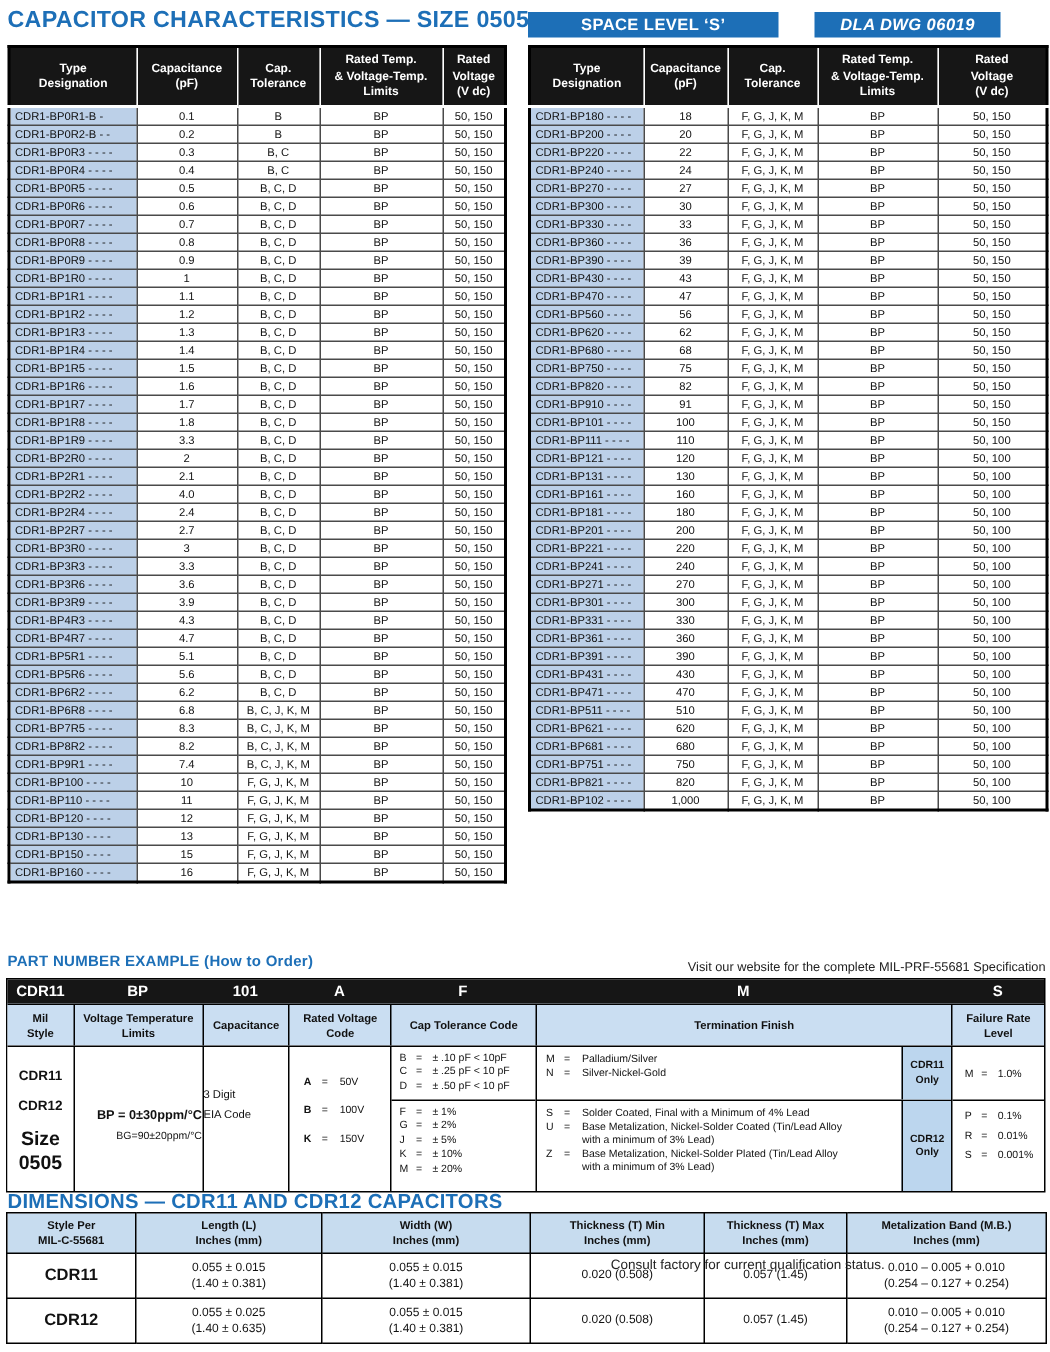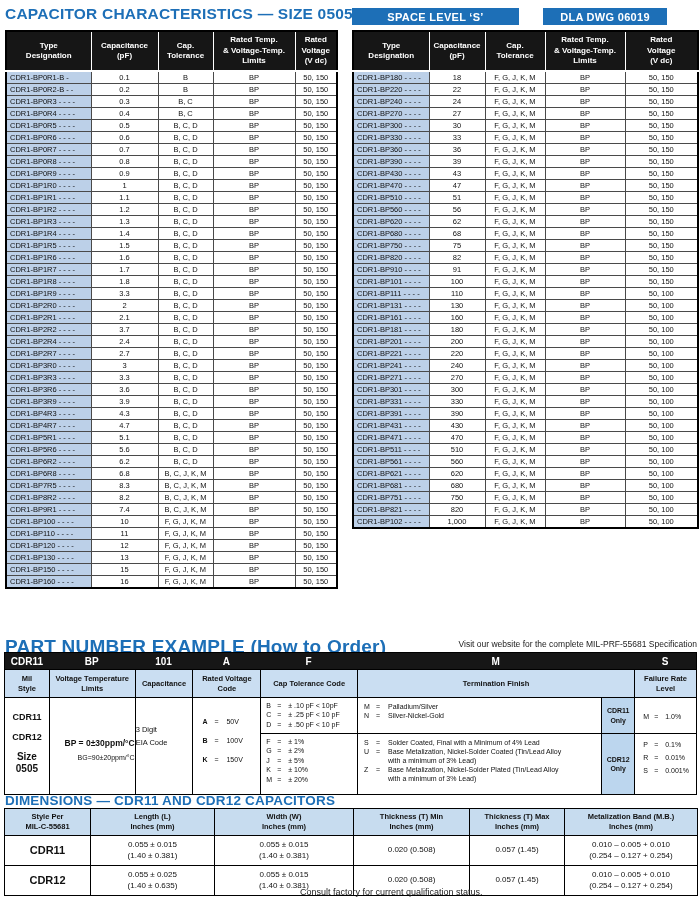--- a/index.html
+++ b/index.html
@@ -2,42 +2,42 @@
 <html><head>
 <meta charset="utf-8">
 <style>
   html,body{margin:0;padding:0;background:#ffffff;}
   body{width:700px;height:901px;position:relative;font-family:"Liberation Sans",sans-serif;color:#111;}
   .abs{position:absolute;}
 
   
   .sec-title{font-weight:bold;color:#1d6fb7;letter-spacing:.2px;}
   #main-title{left:5px;top:5px;font-size:15.5px;}
-  #pn-title{left:5px;top:636px;font-size:19px;}
+  #pn-title{left:5px;top:636px;font-size:10px;}
   #dim-title{left:5px;top:793px;font-size:13.5px;}
   .badge{top:8px;height:17px;background:#1d6fb7;color:#fff;font-weight:bold;font-size:11px;
          display:flex;align-items:center;justify-content:center;letter-spacing:.3px;}
   #badge-space{left:352px;width:167px;}
-  #badge-dla{left:543px;width:124px;}
+  #badge-dla{left:543px;width:124px;font-style:italic;}
 
   
   .char-table{top:30px;border-collapse:collapse;table-layout:fixed;border:2px solid #000;background:#fff;}
   #table-left{left:5px;width:331px;}
   #table-right{left:352px;width:345px;}
   .char-table th{background:#161616;color:#fff;font-size:8px;font-weight:bold;height:38px;
                  white-space:pre-line;line-height:1.3;text-align:center;vertical-align:middle;
                  border-left:1px solid #fff;border-bottom:2px solid #fff;padding:0 1px;}
   .char-table th:first-child{border-left:none;}
   .char-table td{border:1px solid #4a4a4a;font-size:7.5px;height:11px;line-height:11px;
                  padding:0 2px;text-align:center;white-space:nowrap;overflow:hidden;}
   .char-table td:first-child{background:#bcd0e8;text-align:left;padding-left:3px;}
 
   
   #website-note{top:639px;left:352px;width:345px;text-align:right;font-size:8.5px;color:#222;}
-  #footer-note{top:887px;left:300px;width:397px;text-align:left;font-size:9px;color:#222;}
+  #footer-note{top:838px;left:300px;width:397px;text-align:center;font-size:9px;color:#222;}
 
   
   #pn-table{left:4px;top:652px;width:693px;border:1px solid #000;box-sizing:border-box;}
   .pn-row{display:flex;width:100%;box-sizing:border-box;}
   .pn-codes{background:#161616;color:#fff;font-weight:bold;font-size:10px;height:16px;align-items:center;}
   .pn-codes>div{text-align:center;box-sizing:border-box;}
   .pn-headers{background:#cadef2;border-top:1px solid #000;height:28px;font-size:7.5px;font-weight:bold;}
   .pn-headers>div{display:flex;align-items:center;justify-content:center;text-align:center;
                   white-space:pre-line;line-height:1.25;box-sizing:border-box;border-left:1px solid #000;}
   .pn-headers>div:first-child{border-left:none;}
@@ -47,21 +47,21 @@
   .c-mil{width:44px;text-align:center;}
   .c-vtl{width:86px;text-align:right;}
   .c-cap{width:58px;text-align:left;}
   .c-rv{width:68px;}
   .c-ct{width:97px;display:flex;flex-direction:column;}
   .c-term{width:278px;display:flex;flex-direction:column;}
   .c-fr{width:62px;display:flex;flex-direction:column;}
 
   .mil-line{font-weight:bold;font-size:9px;}
   .mil-1{margin-top:14px;} .mil-2{margin-top:10px;}
-  .mil-3{margin-top:9px;font-size:10px;white-space:pre-line;line-height:1.2;}
+  .mil-3{margin-top:9px;font-size:13px;white-space:pre-line;line-height:1.2;}
   .vtl-1{margin-top:40px;font-weight:bold;font-size:8.5px;}
   .vtl-2{margin-top:6px;font-size:7px;}
   .cap-note{margin-top:26px;font-size:7.5px;white-space:pre-line;line-height:1.7;}
 
   table.mini{border-collapse:collapse;}
   table.mini td{padding:0 1px;vertical-align:top;text-align:left;font-size:7px;line-height:9px;white-space:pre-line;}
   .c-rv table.mini{margin:14px 0 0 8px;}
   .c-rv table.mini td{line-height:19px;}
   .c-rv table.mini td:nth-child(1){width:10px;font-weight:bold;}
   .c-rv table.mini td:nth-child(2){width:10px;}
@@ -272,21 +272,21 @@
         </tr>
         <tr>
           <td>CDR1-BP2R1 - - - -</td>
           <td>2.1</td>
           <td>B, C, D</td>
           <td>BP</td>
           <td>50, 150</td>
         </tr>
         <tr>
           <td>CDR1-BP2R2 - - - -</td>
-          <td>3.7</td>
+          <td>4.0</td>
           <td>B, C, D</td>
           <td>BP</td>
           <td>50, 150</td>
         </tr>
         <tr>
           <td>CDR1-BP2R4 - - - -</td>
           <td>2.4</td>
           <td>B, C, D</td>
           <td>BP</td>
           <td>50, 150</td>
@@ -460,20 +460,27 @@
     </thead>
     <tbody>
         <tr>
           <td>CDR1-BP180 - - - -</td>
           <td>18</td>
           <td>F, G, J, K, M</td>
           <td>BP</td>
           <td>50, 150</td>
         </tr>
         <tr>
+          <td>CDR1-BP200 - - - -</td>
+          <td>20</td>
+          <td>F, G, J, K, M</td>
+          <td>BP</td>
+          <td>50, 150</td>
+        </tr>
+        <tr>
           <td>CDR1-BP220 - - - -</td>
           <td>22</td>
           <td>F, G, J, K, M</td>
           <td>BP</td>
           <td>50, 150</td>
         </tr>
         <tr>
           <td>CDR1-BP240 - - - -</td>
           <td>24</td>
           <td>F, G, J, K, M</td>
@@ -523,27 +530,20 @@
           <td>50, 150</td>
         </tr>
         <tr>
           <td>CDR1-BP470 - - - -</td>
           <td>47</td>
           <td>F, G, J, K, M</td>
           <td>BP</td>
           <td>50, 150</td>
         </tr>
         <tr>
-          <td>CDR1-BP510 - - - -</td>
-          <td>51</td>
-          <td>F, G, J, K, M</td>
-          <td>BP</td>
-          <td>50, 150</td>
-        </tr>
-        <tr>
           <td>CDR1-BP560 - - - -</td>
           <td>56</td>
           <td>F, G, J, K, M</td>
           <td>BP</td>
           <td>50, 150</td>
         </tr>
         <tr>
           <td>CDR1-BP620 - - - -</td>
           <td>62</td>
           <td>F, G, J, K, M</td>
@@ -586,20 +586,27 @@
           <td>50, 150</td>
         </tr>
         <tr>
           <td>CDR1-BP111 - - - -</td>
           <td>110</td>
           <td>F, G, J, K, M</td>
           <td>BP</td>
           <td>50, 100</td>
         </tr>
         <tr>
+          <td>CDR1-BP121 - - - -</td>
+          <td>120</td>
+          <td>F, G, J, K, M</td>
+          <td>BP</td>
+          <td>50, 100</td>
+        </tr>
+        <tr>
           <td>CDR1-BP131 - - - -</td>
           <td>130</td>
           <td>F, G, J, K, M</td>
           <td>BP</td>
           <td>50, 100</td>
         </tr>
         <tr>
           <td>CDR1-BP161 - - - -</td>
           <td>160</td>
           <td>F, G, J, K, M</td>
@@ -649,20 +656,27 @@
           <td>50, 100</td>
         </tr>
         <tr>
           <td>CDR1-BP331 - - - -</td>
           <td>330</td>
           <td>F, G, J, K, M</td>
           <td>BP</td>
           <td>50, 100</td>
         </tr>
         <tr>
+          <td>CDR1-BP361 - - - -</td>
+          <td>360</td>
+          <td>F, G, J, K, M</td>
+          <td>BP</td>
+          <td>50, 100</td>
+        </tr>
+        <tr>
           <td>CDR1-BP391 - - - -</td>
           <td>390</td>
           <td>F, G, J, K, M</td>
           <td>BP</td>
           <td>50, 100</td>
         </tr>
         <tr>
           <td>CDR1-BP431 - - - -</td>
           <td>430</td>
           <td>F, G, J, K, M</td>
@@ -672,27 +686,20 @@
         <tr>
           <td>CDR1-BP471 - - - -</td>
           <td>470</td>
           <td>F, G, J, K, M</td>
           <td>BP</td>
           <td>50, 100</td>
         </tr>
         <tr>
           <td>CDR1-BP511 - - - -</td>
           <td>510</td>
-          <td>F, G, J, K, M</td>
-          <td>BP</td>
-          <td>50, 100</td>
-        </tr>
-        <tr>
-          <td>CDR1-BP561 - - - -</td>
-          <td>560</td>
           <td>F, G, J, K, M</td>
           <td>BP</td>
           <td>50, 100</td>
         </tr>
         <tr>
           <td>CDR1-BP621 - - - -</td>
           <td>620</td>
           <td>F, G, J, K, M</td>
           <td>BP</td>
           <td>50, 100</td>

